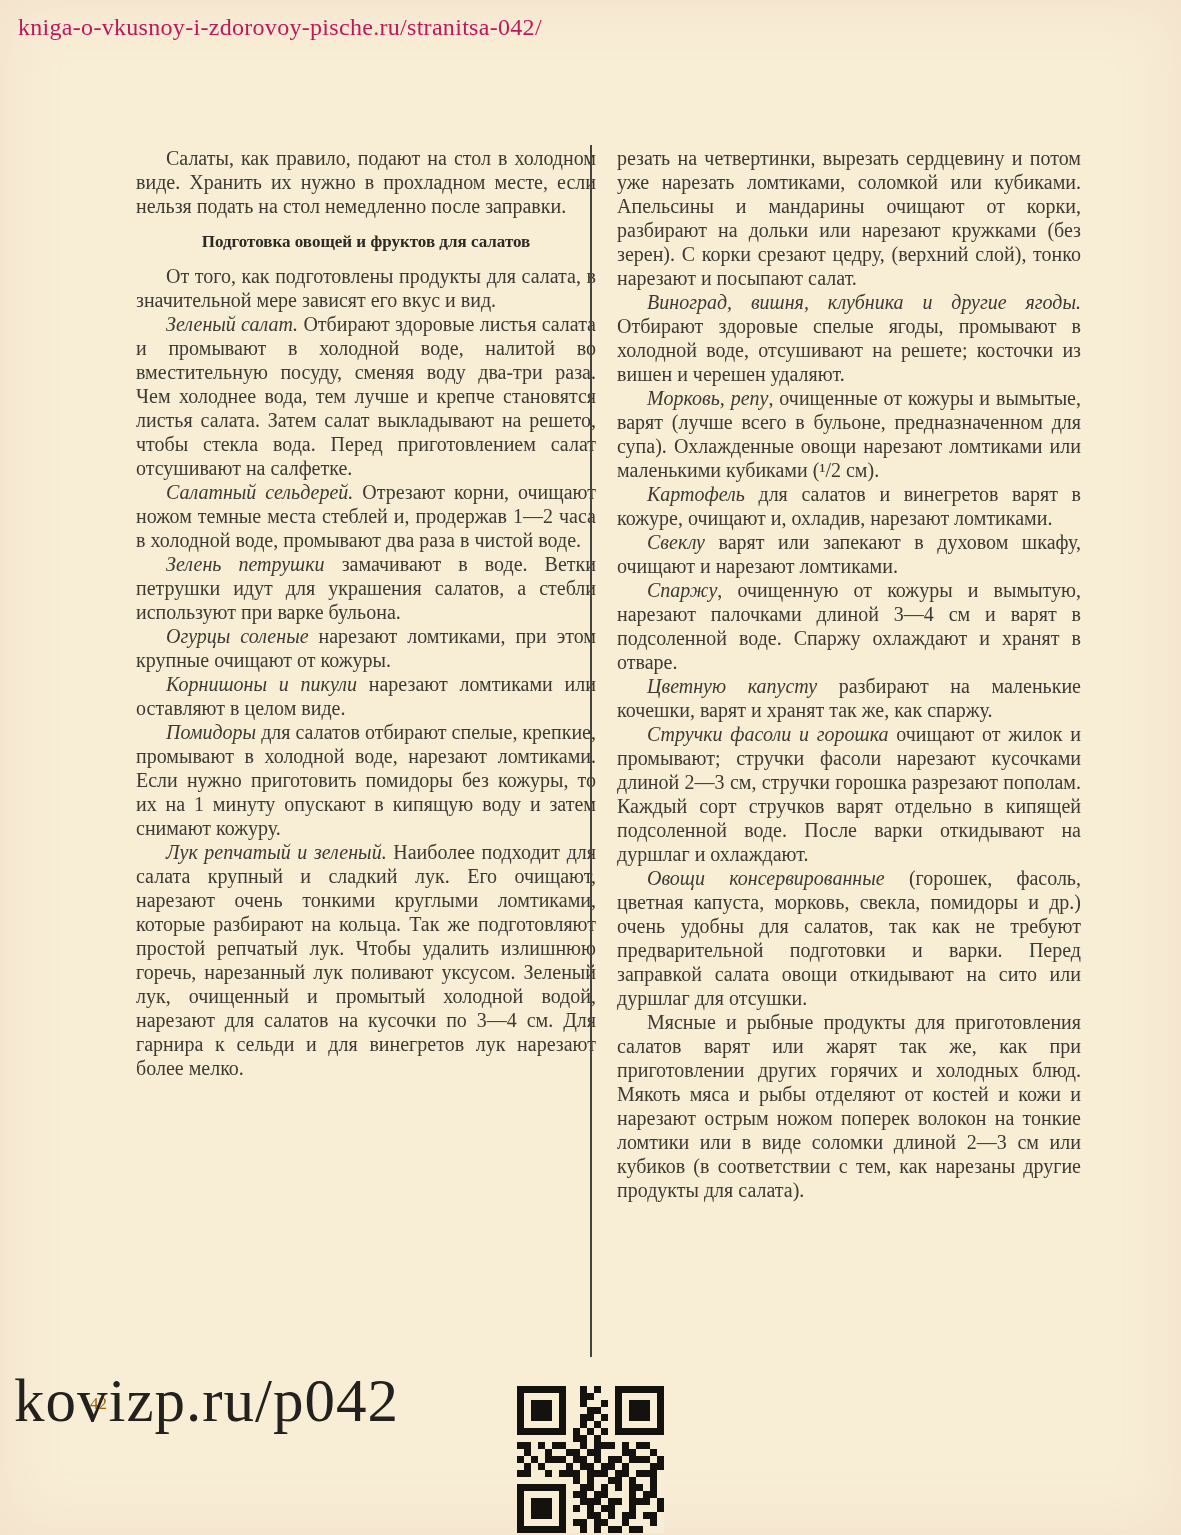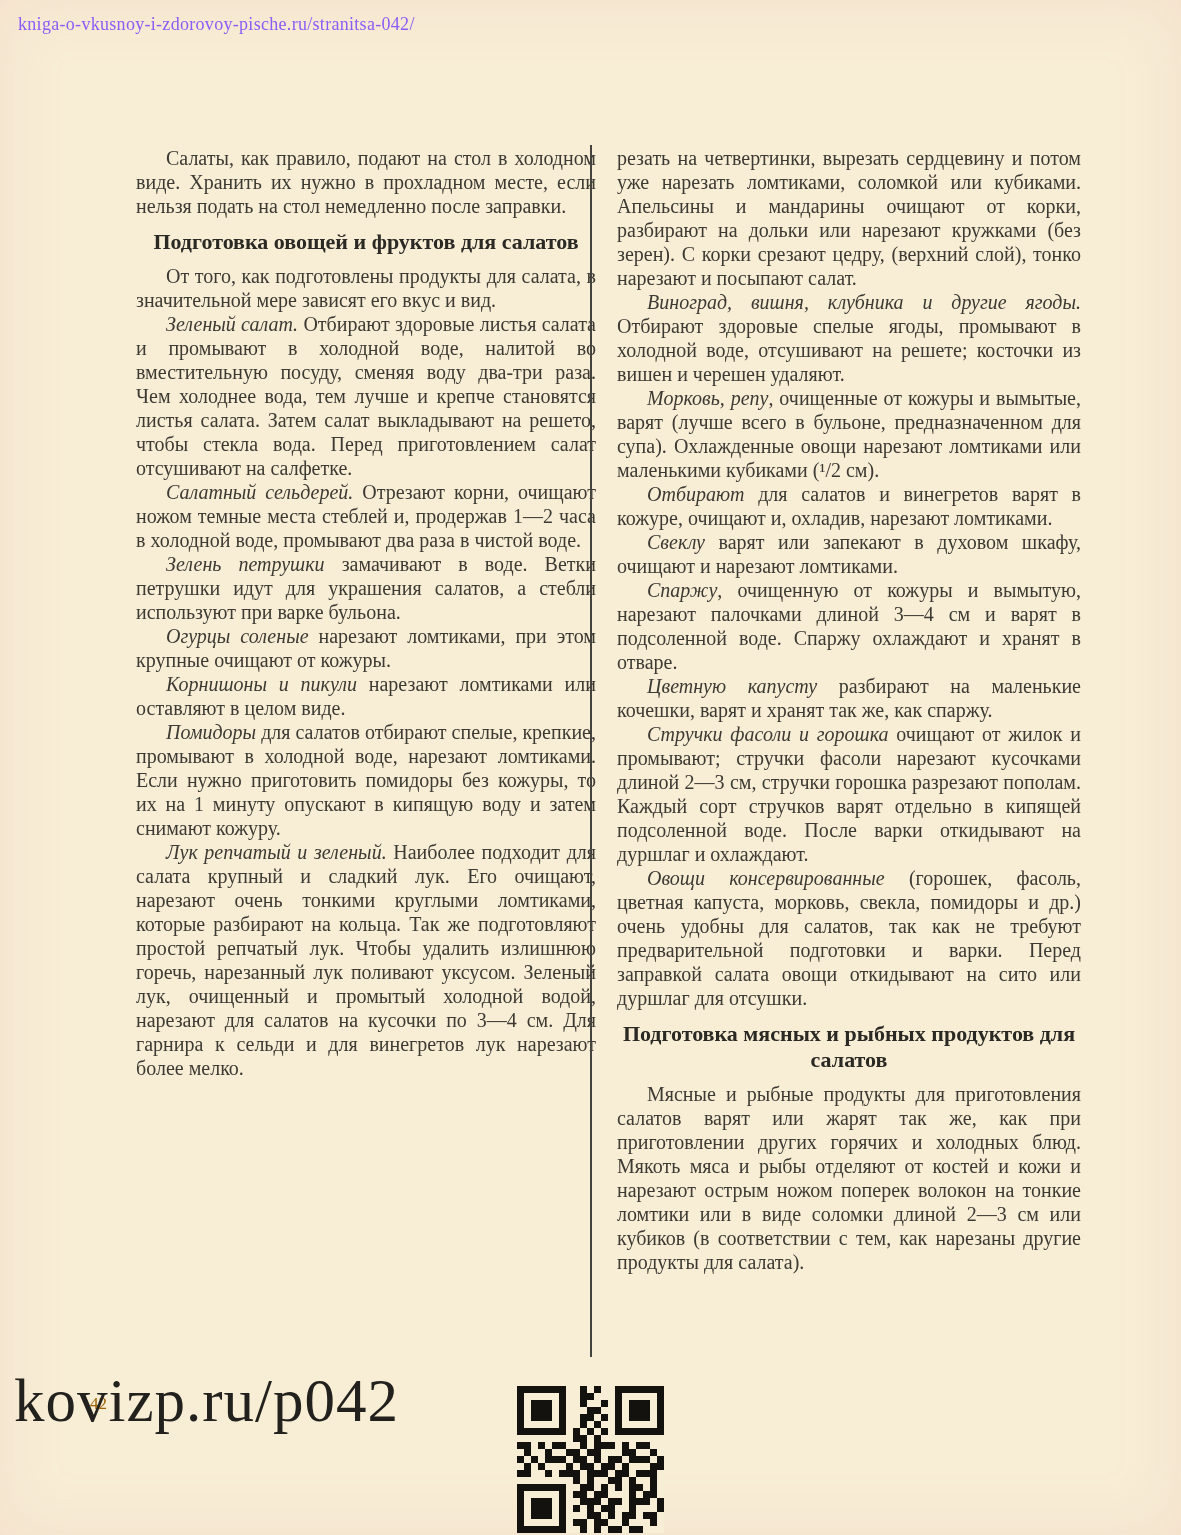--- a/index.html
+++ b/index.html
@@ -5,34 +5,34 @@
   html,body{margin:0;padding:0;}
   body{
     width:1181px;height:1535px;position:relative;overflow:hidden;
     background:#f8edd5;
     font-family:"Liberation Serif","DejaVu Serif",serif;
     color:#3d3a33;
     box-shadow:inset 0 0 60px rgba(226,176,168,.22);
   }
   .page-url{
     position:absolute;left:18px;top:14px;
-    font-size:18px;color:#8b5cf6;letter-spacing:.3px;
+    font-size:24px;color:#be185d;letter-spacing:.3px;
     white-space:nowrap;
   }
   .col{
     position:absolute;top:146px;
     font-size:20px;line-height:24px;text-align:justify;
   }
   .col-left{left:136px;width:460px;}
   .col-right{left:617px;width:464px;}
   .col p{margin:0;text-indent:30px;}
   .col p.noindent{text-indent:0;}
   .col p .lead{font-style:italic;}
   .col h2{
-    margin:11px 0 9px;font-size:22px;line-height:26px;
+    margin:11px 0 9px;font-size:17px;line-height:26px;
     text-align:center;color:#2b2923;font-weight:bold;text-indent:0;
   }
   .divider{
     position:absolute;left:590px;top:145px;width:2px;height:1212px;
     background:#45433d;
   }
   .page-number{
     position:absolute;left:90px;top:1394px;
     font-size:17px;color:#a16207;
   }
@@ -63,27 +63,26 @@
     <p><span class="lead">Огурцы соленые</span> нарезают ломтиками, при этом крупные очищают от кожуры.</p>
     <p><span class="lead">Корнишоны и пикули</span> нарезают ломтиками или оставляют в целом виде.</p>
     <p><span class="lead">Помидоры</span> для салатов отбирают спелые, крепкие, промывают в холодной воде, нарезают ломтиками. Если нужно приготовить помидоры без кожуры, то их на 1 минуту опускают в кипящую воду и затем снимают кожуру.</p>
     <p><span class="lead">Лук репчатый и зеленый.</span> Наиболее подходит для салата крупный и сладкий лук. Его очищают, нарезают очень тонкими круглыми ломтиками, которые разбирают на кольца. Так же подготовляют простой репчатый лук. Чтобы удалить излишнюю горечь, нарезанный лук поливают уксусом. Зеленый лук, очищенный и промытый холодной водой, нарезают для салатов на кусочки по 3—4 см. Для гарнира к сельди и для винегретов лук нарезают более мелко.</p>
   </div>
 <div class="divider"></div>
 <div class="col col-right">
     <p class="noindent">резать на четвертинки, вырезать сердцевину и потом уже нарезать ломтиками, соломкой или кубиками. Апельсины и мандарины очищают от корки, разбирают на дольки или нарезают кружками (без зерен). С корки срезают цедру, (верхний слой), тонко нарезают и посыпают салат.</p>
     <p><span class="lead">Виноград, вишня, клубника и другие ягоды.</span> Отбирают здоровые спелые ягоды, промывают в холодной воде, отсушивают на решете; косточки из вишен и черешен удаляют.</p>
     <p><span class="lead">Морковь, репу</span>, очищенные от кожуры и вымытые, варят (лучше всего в бульоне, предназначенном для супа). Охлажденные овощи нарезают ломтиками или маленькими кубиками (¹/2 см).</p>
-    <p><span class="lead">Отбирают</span> для салатов и винегретов варят в кожуре, очищают и, охладив, нарезают ломтиками.</p>
+    <p><span class="lead">Картофель</span> для салатов и винегретов варят в кожуре, очищают и, охладив, нарезают ломтиками.</p>
     <p><span class="lead">Свеклу</span> варят или запекают в духовом шкафу, очищают и нарезают ломтиками.</p>
     <p><span class="lead">Спаржу</span>, очищенную от кожуры и вымытую, нарезают палочками длиной 3—4 см и варят в подсоленной воде. Спаржу охлаждают и хранят в отваре.</p>
     <p><span class="lead">Цветную капусту</span> разбирают на маленькие кочешки, варят и хранят так же, как спаржу.</p>
     <p><span class="lead">Стручки фасоли и горошка</span> очищают от жилок и промывают; стручки фасоли нарезают кусочками длиной 2—3 см, стручки горошка разрезают пополам. Каждый сорт стручков варят отдельно в кипящей подсоленной воде. После варки откидывают на дуршлаг и охлаждают.</p>
     <p><span class="lead">Овощи консервированные</span> (горошек, фасоль, цветная капуста, морковь, свекла, помидоры и др.) очень удобны для салатов, так как не требуют предварительной подготовки и варки. Перед заправкой салата овощи откидывают на сито или дуршлаг для отсушки.</p>
-    <h2>Подготовка мясных и рыбных продуктов для салатов</h2>
     <p>Мясные и рыбные продукты для приготовления салатов варят или жарят так же, как при приготовлении других горячих и холодных блюд. Мякоть мяса и рыбы отделяют от костей и кожи и нарезают острым ножом поперек волокон на тонкие ломтики или в виде соломки длиной 2—3 см или кубиков (в соответствии с тем, как нарезаны другие продукты для салата).</p>
   </div>
 
 <div class="page-number">42</div>
 <div class="footer-link">kovizp.ru/p042</div>
 <div class="qr">
     <div class="m"></div>
     <div class="m"></div>
     <div class="m"></div>
     <div class="m"></div>

